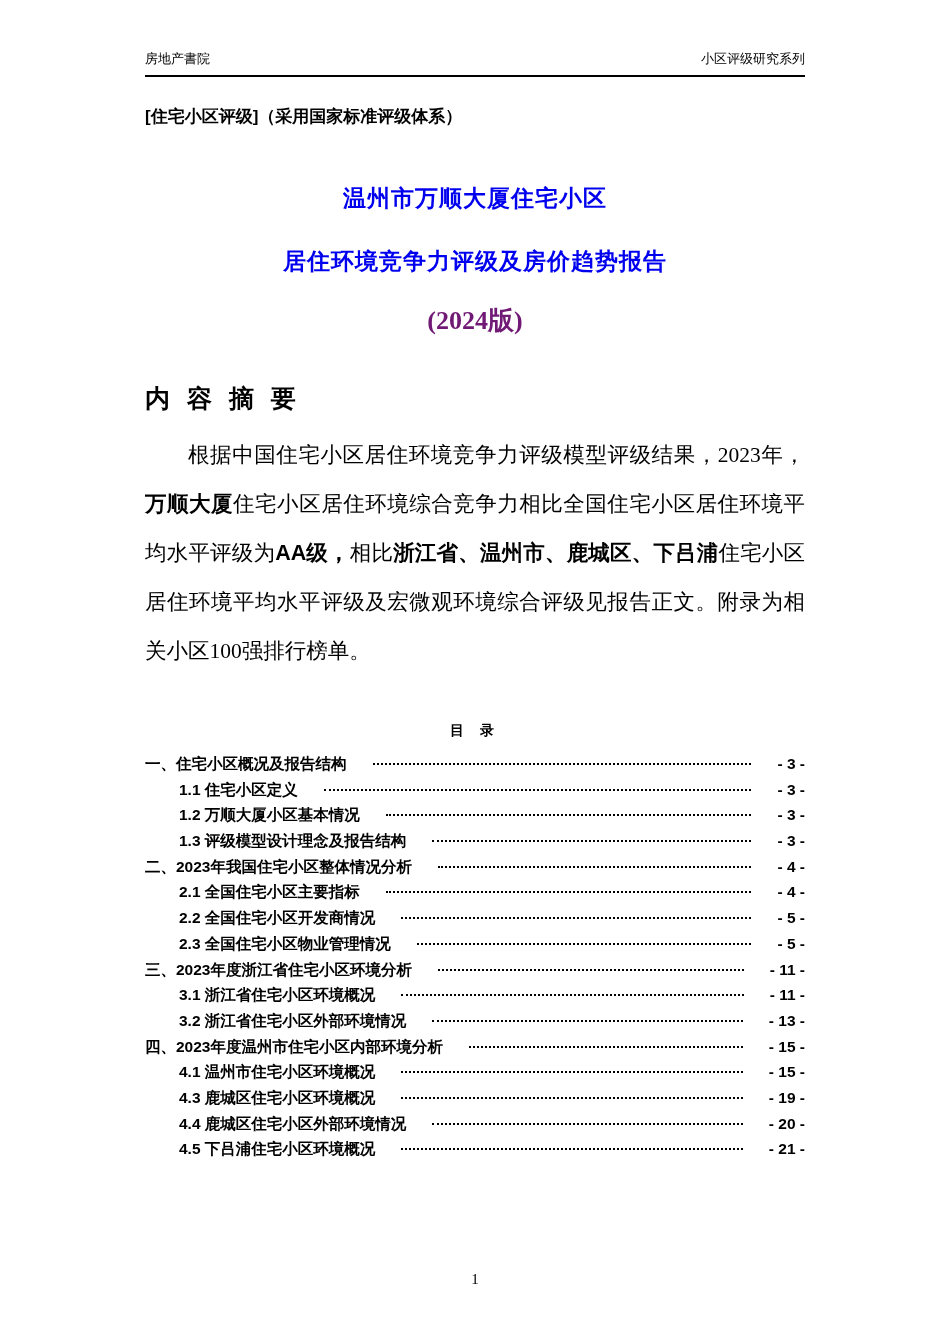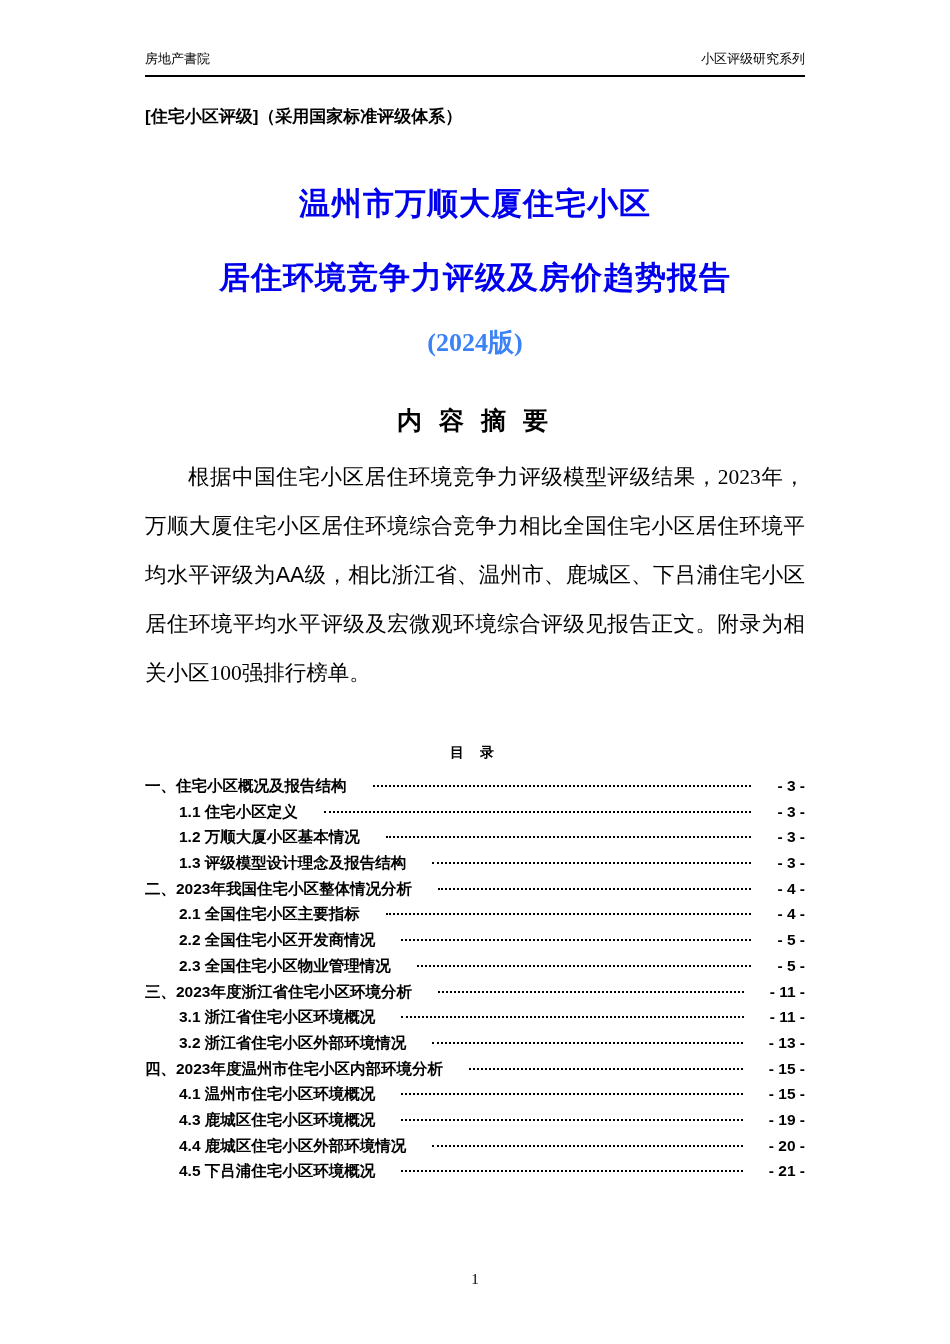--- a/index.html
+++ b/index.html
@@ -37,49 +37,48 @@
   }
   .bracket-line {
     margin-top: 28px;
     font-size: 17px;
     font-weight: bold;
     font-family: "Liberation Sans", sans-serif;
   }
   .title1, .title2 {
     margin: 0;
     text-align: center;
-    font-size: 31px;
+    font-size: 23px;
     font-weight: bold;
     letter-spacing: 1px;
   }
   .title1 { margin-top: 55px; }
   .title2 { margin-top: 32px; font-family: Liberation Serif, serif; }
   .title3 {
     margin: 26px 0 0 0;
     text-align: center;
     font-size: 26px;
     font-weight: bold;
   }
   .abstract-heading {
     margin: 44px 0 0 0;
-    text-align: center;
     font-size: 25px;
     font-weight: bold;
     letter-spacing: 5px;
     font-family: "Liberation Sans", sans-serif;
   }
   .abstract-text {
     margin: 16px 0 0 0;
     font-size: 21.5px;
     line-height: 49px;
     text-align: justify;
     text-indent: 2em;
   }
   .abstract-text .seg-bold {
-    font-weight: normal;
+    font-weight: bold;
     font-family: "Liberation Sans", sans-serif;
   }
   .toc-heading {
     margin: 46px 0 0 0;
     text-align: center;
     font-size: 14px;
     font-weight: bold;
     letter-spacing: 6px;
     font-family: "Liberation Sans", sans-serif;
   }
@@ -124,21 +123,21 @@
     <div class="header-row">
       <span>房地产書院</span>
       <span>小区评级研究系列</span>
     </div>
     <div class="header-rule"></div>
 
     <div class="bracket-line">[住宅小区评级]（采用国家标准评级体系）</div>
 
     <h1 class="title1 title-blue" style="color: rgb(0, 0, 238);">温州市万顺大厦住宅小区</h1>
     <h1 class="title2 title-blue" style="color: rgb(0, 0, 238);">居住环境竞争力评级及房价趋势报告</h1>
-    <h2 class="title3 title-blue" style="color: #3b82f6; text-align: center;">(2024版)</h2>
+    <h2 class="title3 title-blue" style="color: #701a75; text-align: center;">(2024版)</h2>
 
     <h2 class="abstract-heading">内 容 摘 要</h2>
     <p class="abstract-text" id="abstract-text"><span class="seg-regular">根据中国住宅小区居住环境竞争力评级模型评级结果，2023年，</span><span class="seg-bold">万顺大厦</span><span class="seg-regular">住宅小区居住环境综合竞争力相比全国住宅小区居住环境平均水平评级为</span><span class="seg-bold">AA级，</span><span class="seg-regular">相比</span><span class="seg-bold">浙江省、温州市、鹿城区、下吕浦</span><span class="seg-regular">住宅小区居住环境平均水平评级及宏微观环境综合评级见报告正文。附录为相关小区100强排行榜单。</span></p>
 
     <h2 class="toc-heading">目 录</h2>
     <div class="toc-list" id="toc-list">
         <div class="toc-row level-1">
           <span class="toc-label">一、住宅小区概况及报告结构</span>
           <span class="toc-leader"></span>
           <span class="toc-page">- 3 -</span>

